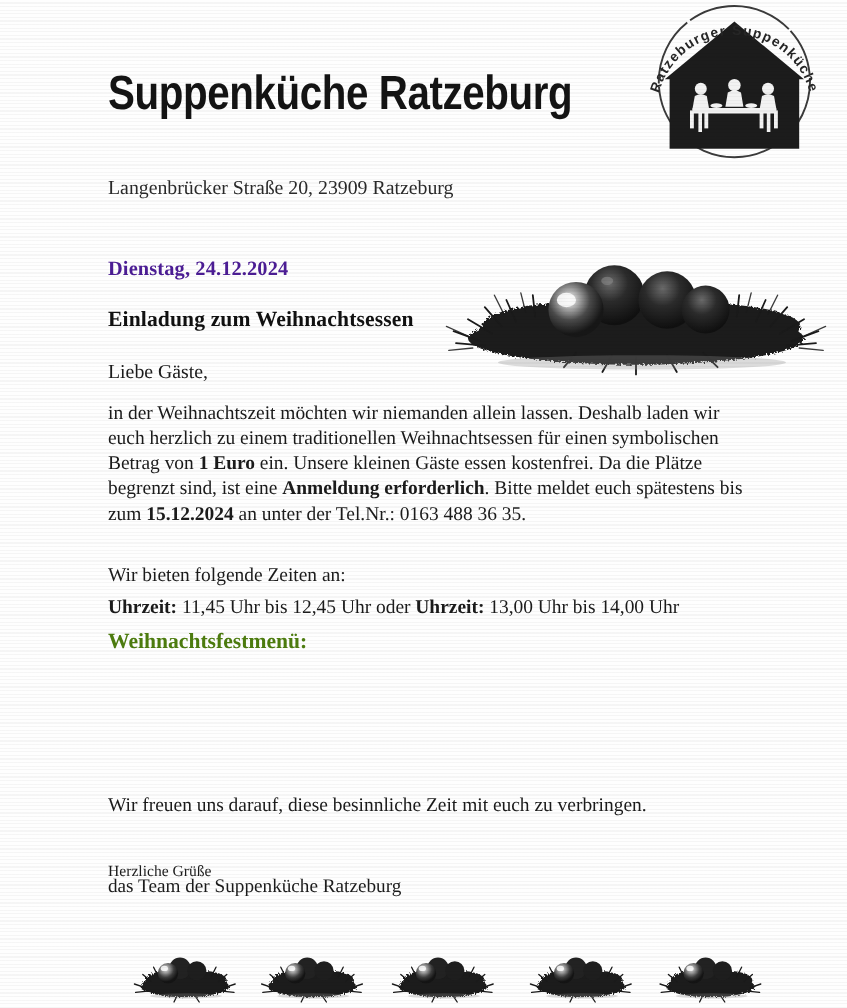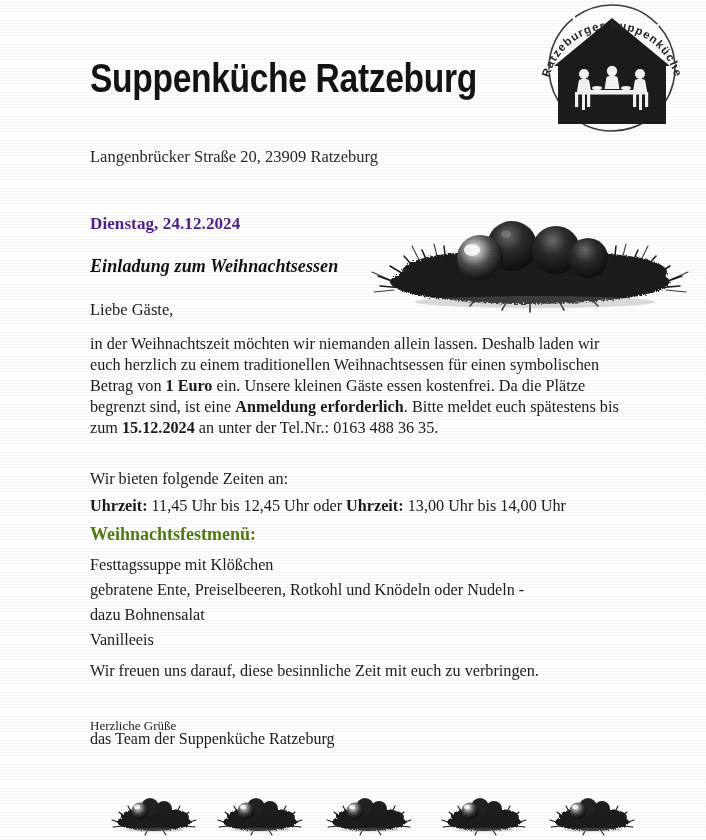--- a/index.html
+++ b/index.html
@@ -82,21 +82,20 @@
     color: #4c1d95;
     white-space: nowrap;
   }
   .subject-line {
     top: 256px;
     font-weight: 700;
     font-size: 18px;
     letter-spacing: .1px;
     color: #111;
     white-space: nowrap;
-    font-style: italic;
   }
   .salutation {
     top: 300px;
     font-size: 16.5px;
     white-space: nowrap;
   }
 
   .para {
     top: 334px;
     width: 535px;
@@ -269,26 +268,20 @@
   <div class="blk para"><span>in der Weihnachtszeit möchten wir niemanden allein lassen. Deshalb laden wir euch herzlich zu einem traditionellen Weihnachtsessen für einen symbolischen Betrag von </span><b>1 Euro</b><span> ein. Unsere kleinen Gäste essen kostenfrei. Da die Plätze begrenzt sind, ist eine </span><b>Anmeldung erforderlich</b><span>. Bitte meldet euch spätestens bis zum </span><b>15.12.2024</b><span> an unter der Tel.Nr.: 0163 488 36 35.</span></div>
 
   <div class="blk times">
     <div>Wir bieten folgende Zeiten an:</div>
     <div>
       <b>Uhrzeit:</b><span> 11,45 Uhr bis 12,45 Uhr oder </span><b>Uhrzeit:</b><span> 13,00 Uhr bis 14,00 Uhr</span>
     </div>
   </div>
 
   <div class="blk menu-head">Weihnachtsfestmenü:</div>
-  <div class="blk menu-list">
-      <div>Festtagssuppe mit Klößchen</div>
-      <div>gebratene Ente, Preiselbeeren, Rotkohl und Knödeln oder Nudeln -</div>
-      <div>dazu Bohnensalat</div>
-      <div>Vanilleeis</div>
-    </div>
 
   <div class="blk closing1">Wir freuen uns darauf, diese besinnliche Zeit mit euch zu verbringen.</div>
   <div class="blk closing2">Herzliche Grüße</div>
   <div class="blk closing3">das Team der Suppenküche Ratzeburg</div>
 
   <div class="deco-strip">
       <div class="deco-item" style="left: 110px;">
     <svg viewBox="0 0 88 44" xmlns="http://www.w3.org/2000/svg" aria-hidden="true">
       <defs>
         <radialGradient id="dHi" cx="38%" cy="30%" r="62%">

